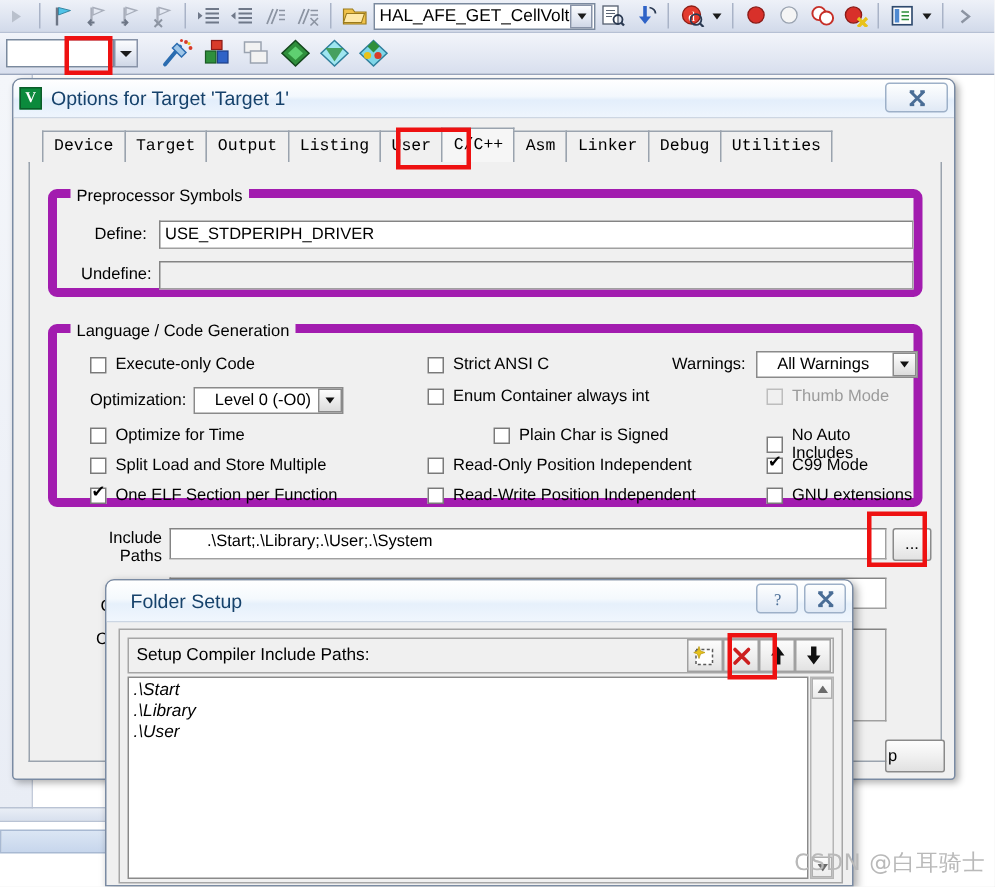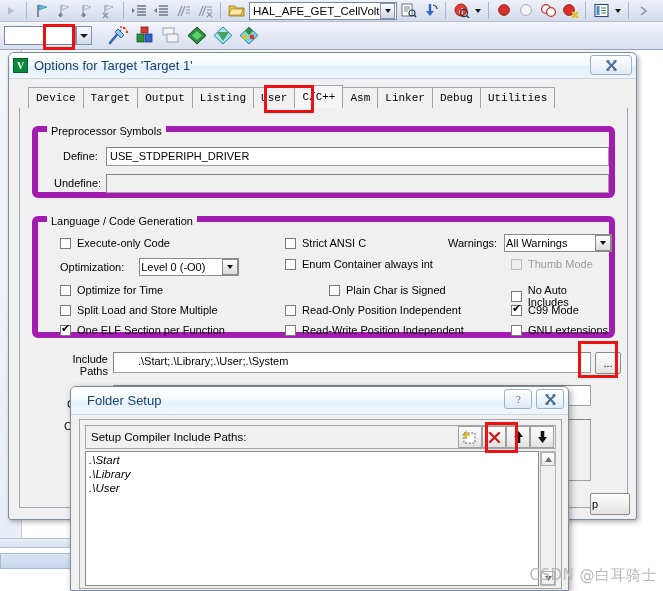--- a/index.html
+++ b/index.html
@@ -170,21 +170,21 @@
   .cb.dim { background:#f0f0f0; border-color:#bdbdbd; }
   .cb.checked::after {
     content:"✔"; position:absolute; left:0px; top:-3px;
     font-size:11px; color:#000; line-height:11px;
   }
   .cbrow { position:absolute; display:flex; align-items:center; gap:6px; font-size:11px; }
 
   .dd {
     position:absolute; height:18px; background:#fff;
     border:1px solid #8a8a8a; display:flex; align-items:center;
-    font-size:11px; padding-left:1px;
+    font-size:11px; padding-left:13px;
   }
   .dd-btn {
     width:16px; height:16px; margin-left:auto; margin-right:0px;
     background:linear-gradient(#fdfdfd,#ebebeb 55%,#dcdcdc);
     border:1px solid #8a8a8a;
     display:flex; align-items:center; justify-content:center;
   }
   .dd-btn::after{
     content:""; width:0;height:0;border-left:3.5px solid transparent;
     border-right:3.5px solid transparent;border-top:4px solid #111;
@@ -517,21 +517,21 @@
     </div>
 
     <div class="groupbox" style="left:12px; top:108px; width:583px; height:122px;">
       <span class="group-label">Language / Code Generation</span>
 
       <div class="cbrow" style="left:22px; top:15px;">
         <span class="cb"></span>
         <span>Execute-only Code</span>
       </div>
 
-      <div style="position:absolute; left:22px; top:36px; display:flex; align-items:center; gap:15px;">
+      <div style="position:absolute; left:22px; top:36px; display:flex; align-items:center; gap:5px;">
         <span class="lbl">Optimization:</span>
         <span class="dd" style="position:relative; width:100px;">
           <span>Level 0 (-O0)</span>
           <span class="dd-btn"></span>
         </span>
       </div>
 
       <div class="cbrow" style="left:22px; top:62px;">
         <span class="cb"></span>
         <span>Optimize for Time</span>

